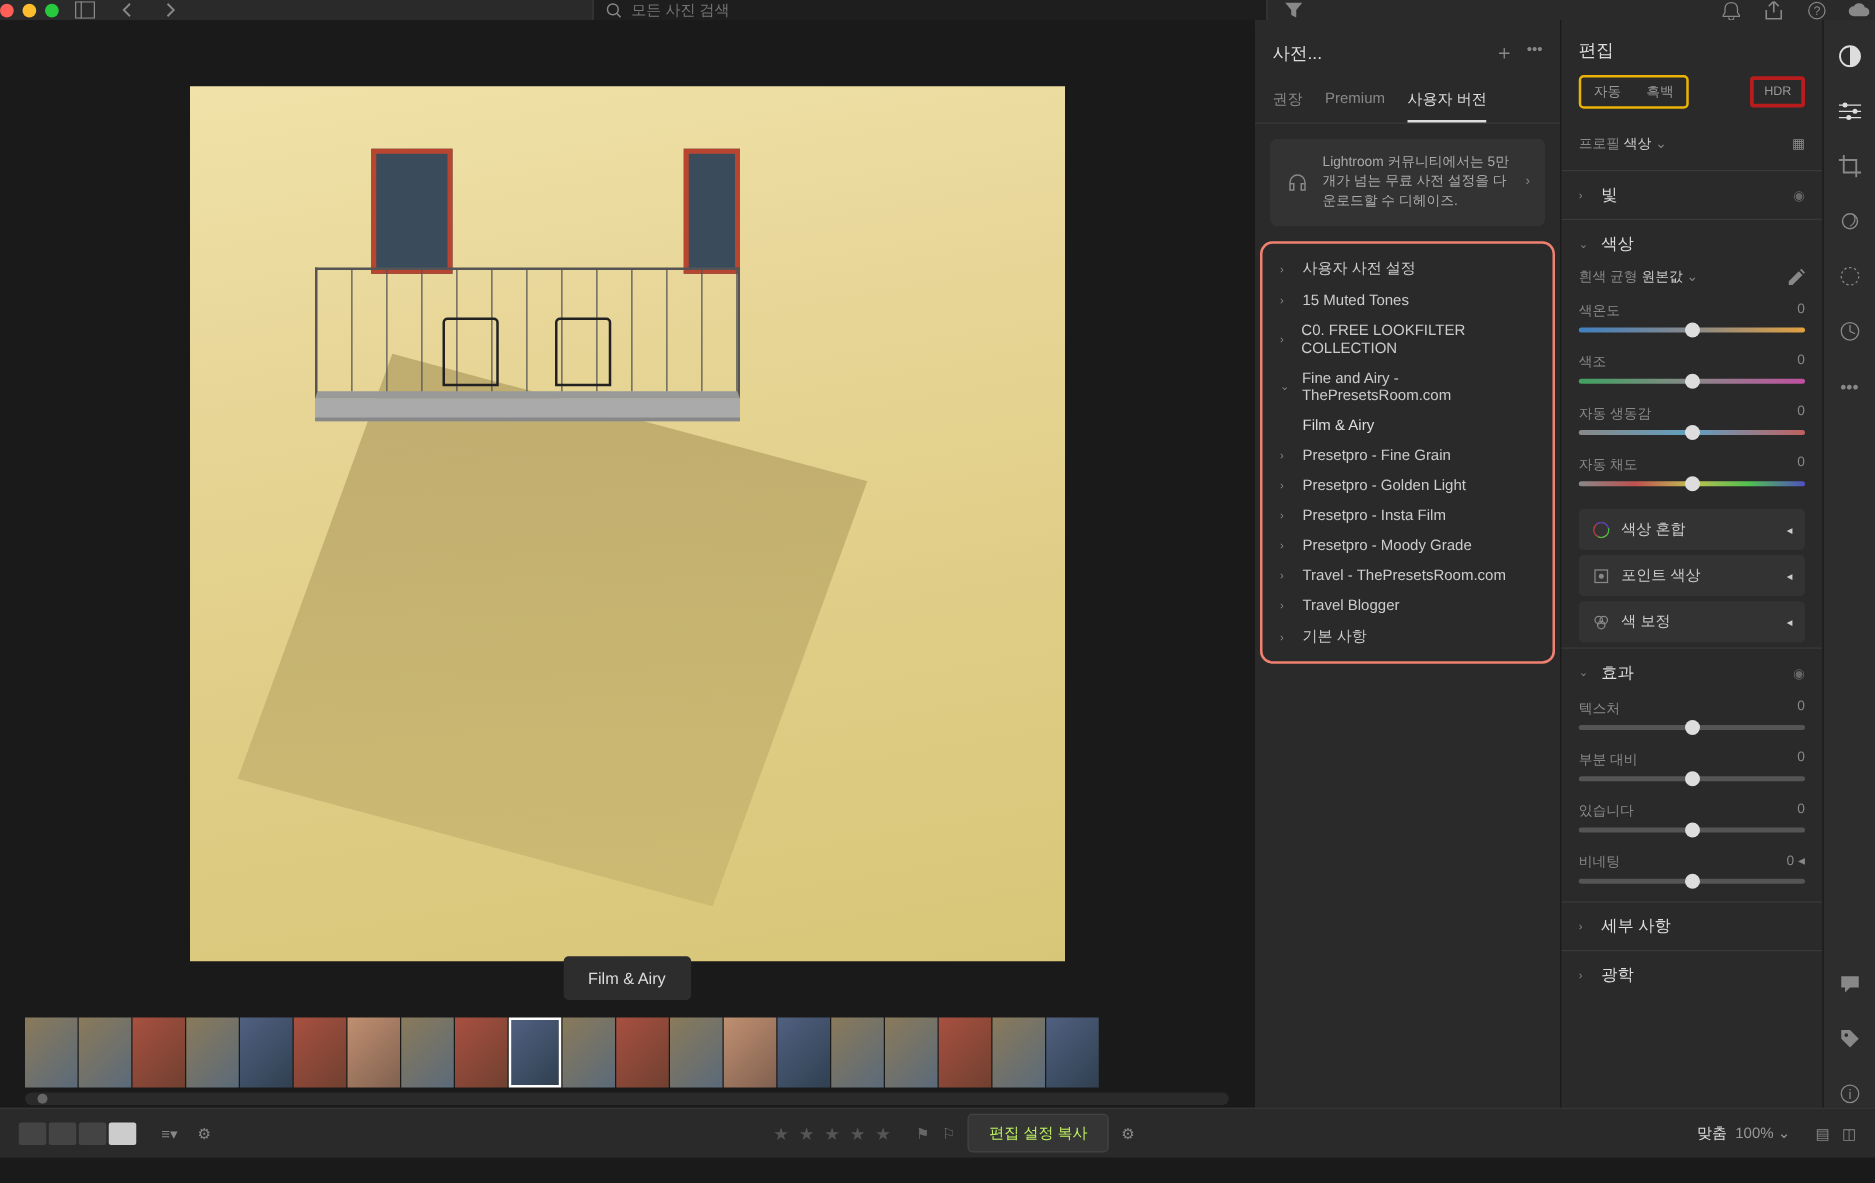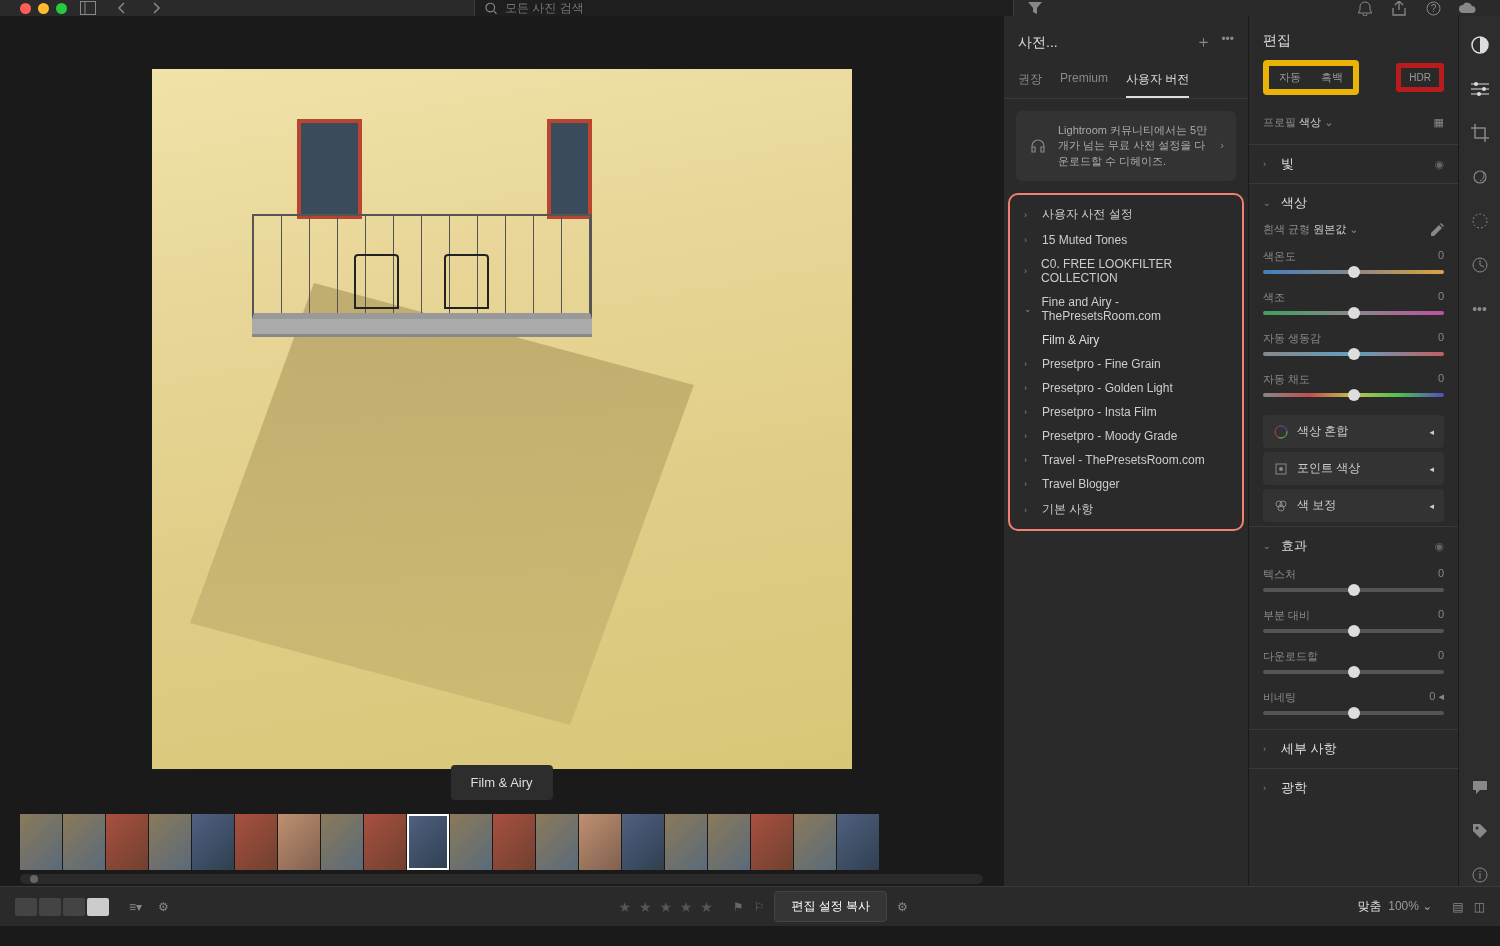--- a/index.html
+++ b/index.html
@@ -1,18 +1,18 @@
 <!DOCTYPE html>
 <html><head>
 <meta charset="utf-8">
 <style>
 *{box-sizing:border-box;margin:0;padding:0;font-family:-apple-system,BlinkMacSystemFont,"Segoe UI",sans-serif;}
 body{background:#1a1a1a;color:#ccc;width:1500px;height:946px;overflow:hidden;font-size:12px;user-select:none;}
 
-.topbar{height:16px;background:#2a2a2a;display:flex;align-items:center;padding:0 20px;gap:8px;}
+.topbar{height:16px;background:#2a2a2a;display:flex;align-items:center;padding:0 0;gap:8px;}
 .traffic{display:flex;gap:7px;}
 .tl{width:11px;height:11px;border-radius:50%;}
 .tl.r{background:#ff5f56;}.tl.y{background:#ffbd2e;}.tl.g{background:#27c93f;}
 .topbar .spacer{flex:1;}
 .tbbtn{width:26px;height:26px;display:flex;align-items:center;justify-content:center;color:#888;border-radius:4px;}
 .search{display:flex;align-items:center;background:#1e1e1e;border-radius:4px;width:540px;height:24px;padding:0 10px;gap:8px;color:#888;border:1px solid #3a3a3a;}
 .search input{background:none;border:none;color:#ccc;outline:none;width:100%;font-size:12px;}
 
 .main{display:flex;height:870px;}
 .canvas-area{flex:1;display:flex;flex-direction:column;background:#1a1a1a;position:relative;}
@@ -37,43 +37,43 @@
 .thumb:nth-child(7n){background:linear-gradient(135deg,#c09070,#806050);}
 .scrollbar-track{height:10px;margin:2px 20px;background:#2a2a2a;border-radius:5px;position:relative;}
 .scrollbar-thumb{position:absolute;left:10px;width:8px;height:8px;background:#666;border-radius:50%;top:1px;}
 
 .bottombar{height:40px;background:#2a2a2a;display:flex;align-items:center;padding:0 15px;gap:10px;border-top:1px solid #3a3a3a;}
 .viewbtns{display:flex;gap:2px;}
 .vb{width:22px;height:18px;background:#444;border-radius:2px;}
 .vb.active{background:#ccc;}
 .bottombar .spacer{flex:1;}
 .stars{color:#555;letter-spacing:2px;font-size:14px;}
-.pill{background:#353535;padding:6px 16px;border-radius:4px;color:#ffffff;font-size:12px;border:1px solid #444;}
+.pill{background:#353535;padding:6px 16px;border-radius:4px;color:#bef264;font-size:12px;border:1px solid #444;}
 .zoom{color:#999;}
 
 .presets{width:245px;background:#2a2a2a;border-left:1px solid #1a1a1a;padding:0;display:flex;flex-direction:column;}
 .presets-hdr{padding:16px 14px 10px 14px;display:flex;align-items:center;justify-content:space-between;}
 .presets-hdr h3{font-size:14px;color:#ddd;font-weight:400;}
 .preset-tabs{display:flex;gap:18px;padding:0 14px;border-bottom:1px solid #3a3a3a;}
 .ptab{padding:8px 0;color:#888;font-size:12px;}
 .ptab.active{color:#ddd;border-bottom:2px solid #ddd;text-align:center;}
 .promo{margin:12px;padding:12px;background:#333;border-radius:6px;display:flex;align-items:center;gap:10px;font-size:11px;color:#aaa;line-height:1.4;}
 .promo .promo-icon{width:20px;height:20px;flex-shrink:0;display:flex;align-items:center;justify-content:center;}
 .preset-list{border:2px solid #f08070;border-radius:10px;margin:0 4px;padding:6px 0;}
 .prow{display:flex;align-items:center;padding:5px 10px 5px 14px;gap:8px;font-size:12px;color:#ccc;}
 .prow .chev{width:10px;color:#888;font-size:9px;}
 .prow.sub{padding-left:32px;color:#ddd;}
 
 .edit{width:210px;background:#2a2a2a;border-left:1px solid #1a1a1a;overflow-y:auto;padding-bottom:20px;}
 .edit-hdr{padding:16px 14px 10px 14px;display:flex;justify-content:space-between;align-items:center;}
 .edit-hdr h3{font-size:14px;color:#ddd;font-weight:400;}
 .edit-mode{display:flex;gap:0;padding:0 14px 12px 14px;justify-content:space-between;align-items:center;}
-.modebox{display:flex;border:6px solid #eab308;border-radius:4px;overflow:hidden;}
+.modebox{display:flex;border:2px solid #eab308;border-radius:4px;overflow:hidden;}
 .mbtn{padding:4px 10px;font-size:11px;color:#999;}
-.hdrbtn{padding:4px 8px;font-size:10px;border:5px solid #b91c1c;border-radius:3px;color:#999;}
+.hdrbtn{padding:4px 8px;font-size:10px;border:3px solid #b91c1c;border-radius:3px;color:#999;}
 .profile{padding:8px 14px 14px 14px;display:flex;align-items:center;gap:6px;font-size:11px;color:#888;justify-content:space-between;}
 .profile .pval{color:#ccc;}
 .section{border-top:1px solid #3a3a3a;}
 .sechdr{padding:10px 14px;display:flex;align-items:center;gap:8px;font-size:13px;color:#ddd;justify-content:space-between;}
 .sechdr .chev{font-size:9px;color:#888;width:10px;}
 .sechdr .eye{color:#666;font-size:11px;}
 .wb{padding:0 14px 10px 14px;display:flex;align-items:center;gap:6px;font-size:11px;color:#888;justify-content:space-between;}
 .slider-row{padding:2px 14px 14px 14px;}
 .slider-lbl{display:flex;justify-content:space-between;font-size:11px;color:#888;margin-bottom:6px;}
 .slider-track{height:4px;background:#555;border-radius:2px;position:relative;}
@@ -423,21 +423,21 @@
      <div class="slider-lbl">
               <span>부분 대비</span>
               <span>0</span>
             </div>
      <div class="slider-track">
               <div class="slider-thumb "></div>
             </div>
    </div>
           <div class="slider-row">
      <div class="slider-lbl">
-              <span>다운로드할</span>
+              <span>있습니다</span>
               <span>0</span>
             </div>
      <div class="slider-track">
               <div class="slider-thumb "></div>
             </div>
    </div>
           <div class="slider-row">
      <div class="slider-lbl">
               <span>비네팅</span>
               <span>0 ◂</span>

